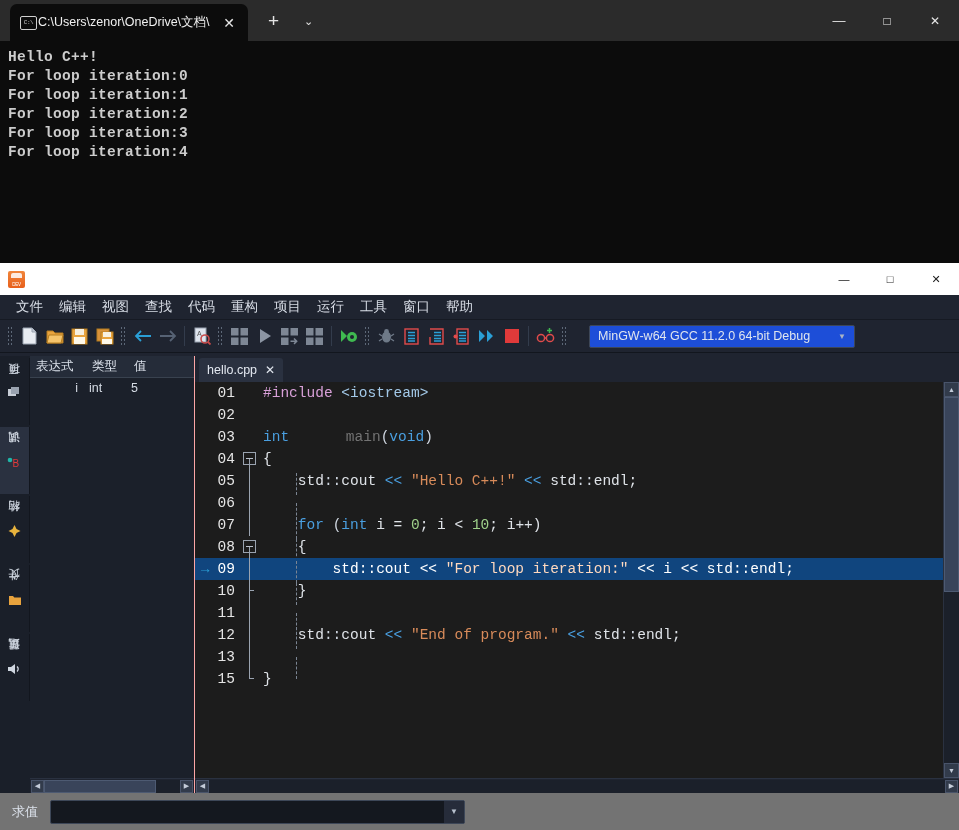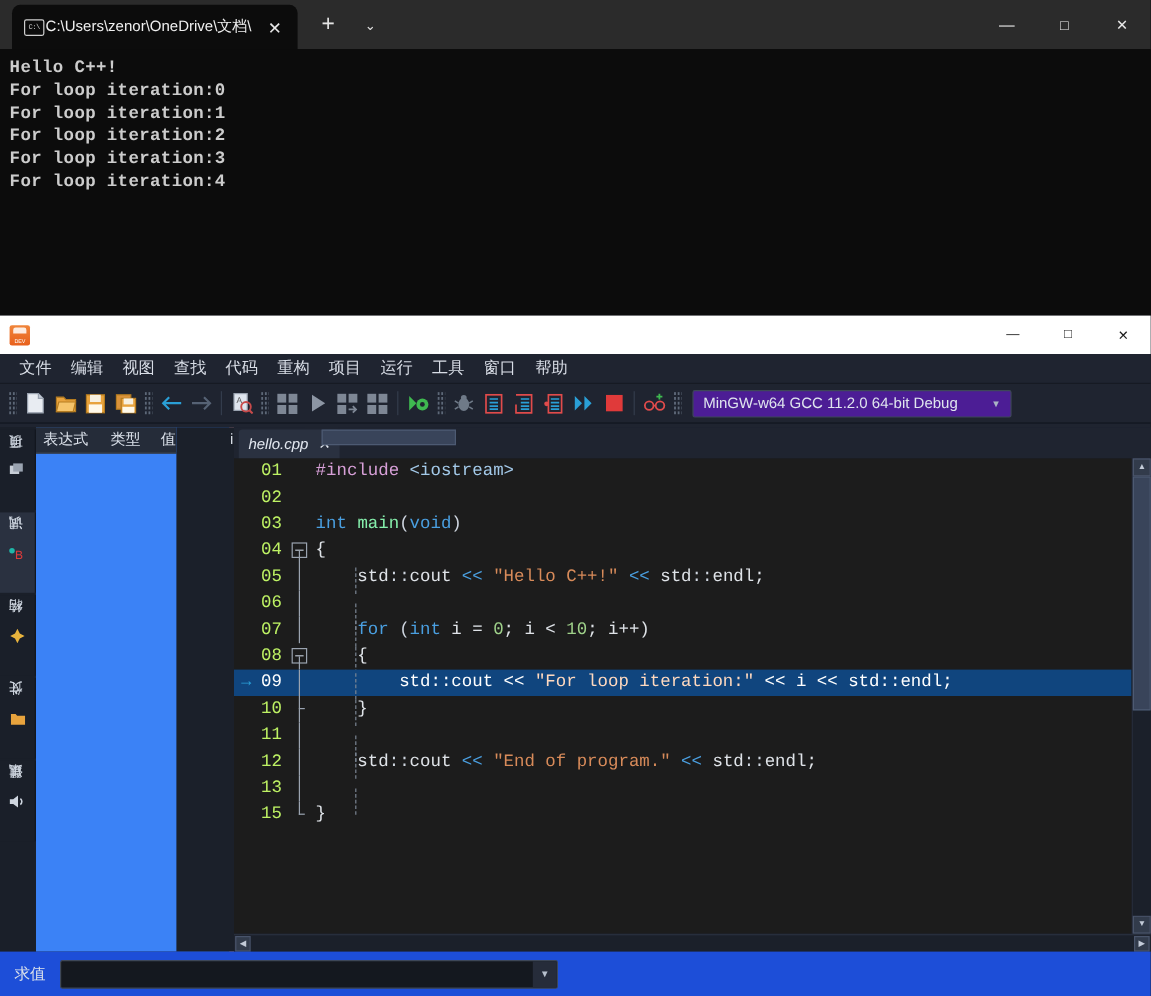--- a/index.html
+++ b/index.html
@@ -110,21 +110,21 @@
     background-size: 3px 4px;
   }
   .tb-btn {
     width: 23px; height: 23px; flex: 0 0 auto; margin: 0 1px;
     display: flex; align-items: center; justify-content: center;
     position: relative;
   }
   .tb-sep { width: 1px; height: 20px; background: #333c4c; margin: 0 4px; flex: 0 0 auto; }
   .ico { display: block; }
   .ide-combo {
-    margin-left: 6px; width: 266px; height: 23px; background: #4c1d95;
+    margin-left: 18px; width: 266px; height: 23px; background: #1d4ed8;
     border: 1px solid #3d4758; border-radius: 2px;
     display: flex; align-items: center; padding: 0 4px 0 8px;
   }
   .ide-combo-text { flex: 1 1 auto; color: #dfe5ee; font-size: 12.5px; white-space: nowrap; }
   .ide-combo-arrow { flex: 0 0 auto; color: #aab4c4; font-size: 8px; margin-right: 4px; }
 
   
   .ide-main {
     position: absolute; left: 0; top: 93px; width: 959px; height: 437px;
     display: flex;
@@ -138,22 +138,22 @@
     background: #1a1f29; border-right: 1px solid #12161e;
   }
   .vtab.active { background: #2a3140; }
   .vtab-label {
     writing-mode: vertical-rl; transform: rotate(180deg);
     font-size: 11.5px; color: #cfd6e0; letter-spacing: 0px; line-height: 1;
   }
   .vtab-ico { margin-top: 4px; font-size: 11px; line-height: 1; }
 
   .leftpanel {
-    width: 165px; flex: 0 0 auto; background: #3b82f6; display: flex; 
-    border-right: 4px solid #fca5a5;
+    width: 165px; flex: 0 0 auto; background: #eab308; display: flex; flex-direction: column;
+    border-right: 1px solid #fca5a5;
   }
   .watch-head {
     display: flex; height: 22px; align-items: center;
     background: #252c39; border-bottom: 1px solid #39424f;
   }
   .watch-col { color: #dbe1ea; font-size: 12.5px; padding-left: 6px; }
   .watch-col.c1 { width: 56px; }
   .watch-col.c2 { width: 42px; }
   .watch-col.c3 { flex: 1 1 auto; }
   .watch-rows { flex: 1 1 auto; background: #1b202a; }
@@ -168,39 +168,39 @@
   }
   .hs-arrow {
     width: 13px; height: 13px; background: #323b4b; border: 1px solid #49546a;
     display: flex; align-items: center; justify-content: center;
     color: #c3cbd8; font-size: 7px; flex: 0 0 auto;
   }
   .hs-track { flex: 1 1 auto; height: 13px; background: #1b202a; position: relative; }
   .hs-thumb { position: absolute; left: 0; top: 0; height: 13px; background: #39445a; border: 1px solid #4d5a72; }
 
   .editorwrap { flex: 1 1 auto; display: flex; flex-direction: column; min-width: 0; background: #1f2430; }
-  .edtabbar { height: 26px; background: #1f2430; display: flex; align-items: flex-end; padding-left: 4px; font-style: italic; }
+  .edtabbar { height: 26px; background: #1f2430; display: flex; align-items: flex-end; padding-left: 4px; }
   .edtab {
     height: 24px; background: #2a3140; border-radius: 3px 3px 0 0;
     display: flex; align-items: center; padding: 0 8px; margin-right: 2px;
   }
   .edtab-label { color: #e3e8f0; font-size: 12.5px; }
   .edtab-close { color: #e3e8f0; font-size: 12px; margin-left: 8px; }
 
   .editor-area { flex: 1 1 auto; position: relative; display: flex; min-height: 0; }
   .code-scroll { flex: 1 1 auto; position: relative; background: #1c1c1c; overflow: hidden; }
   .code-lines { position: absolute; left: 0; top: 0; right: 0; }
   .code-line {
     position: relative; height: 22px; display: flex; align-items: center;
     font-family: "Liberation Mono", monospace; font-size: 14.5px; white-space: pre;
   }
   .code-line.hl { background: #10457e; }
   .gutter {
     width: 46px; flex: 0 0 auto; text-align: right; padding-right: 6px;
-    color: #bef264; font-family: "Liberation Mono", monospace; font-size: 14.5px;
+    color: #e5e5e5; font-family: "Liberation Mono", monospace; font-size: 14.5px;
     position: relative;
   }
   .code-line.hl .gutter { color: #ffffff; }
   .arrow-mark {
     position: absolute; left: 6px; top: 50%; transform: translateY(-50%);
     color: #2a9fd6; font-size: 14px; line-height: 1;
   }
   .foldcol { width: 18px; flex: 0 0 auto; position: relative; height: 22px; }
   .fold-box {
     position: absolute; left: 2px; top: 4px; width: 13px; height: 13px;
@@ -214,21 +214,21 @@
   .fold-end {
     position: absolute; left: 8px; top: 0; width: 1px; height: 11px; background: #9aa3b0;
   }
   .fold-end::after { content: ""; position: absolute; left: 0; top: 10px; width: 5px; height: 1px; background: #9aa3b0; }
   .indentguide { position: absolute; top: 0; width: 0; height: 22px; border-left: 1px dashed #7b8593; }
   .codetext { position: relative; padding-left: 4px; }
 
   .tok-pre { color: #d8a0d8; margin-top: 20px; }
   .tok-inc { color: #a3c9e8; }
   .tok-kw  { color: #4a9fe0; }
-  .tok-fn  { color: #86efac; }
+  .tok-fn  { color: #737373; margin-left: 48px; }
   .tok-str { color: #d88b5a; }
   .tok-num { color: #9fd18a; }
   .tok-op  { color: #cfd6e0; }
   .tok-plain { color: #dfe3e8; }
   .code-line.hl .tok-pre,.code-line.hl .tok-inc,.code-line.hl .tok-kw,
   .code-line.hl .tok-fn,.code-line.hl .tok-id,.code-line.hl .tok-op,
   .code-line.hl .tok-num,.code-line.hl .tok-plain,.code-line.hl .tok-brace { color: #ffffff; }
   .code-line.hl .tok-str { color: #ffd9bf; }
 
   .vscroll {
@@ -239,21 +239,21 @@
     height: 15px; background: #323b4b; border: 1px solid #49546a;
     display: flex; align-items: center; justify-content: center; color: #c3cbd8; font-size: 7px;
     flex: 0 0 auto;
   }
   .vs-track { flex: 1 1 auto; background: #1b202a; position: relative; }
   .vs-thumb { position: absolute; left: 0; right: 0; background: #39445a; border: 1px solid #4d5a72; }
 
   
   .ide-bottom {
     position: absolute; left: 0; top: 530px; width: 959px; height: 37px;
-    background: #1d4ed8; display: flex; align-items: center;
+    background: #737373; display: flex; align-items: center;
   }
   .eval-label { margin-left: 12px; color: #dbe1ea; font-size: 13px; }
   .eval-combo {
     margin-left: 12px; width: 415px; height: 24px; background: #14181f;
     border: 1px solid #3d4758; border-radius: 2px; display: flex; align-items: center;
   }
   .eval-input { flex: 1 1 auto; height: 22px; }
   .eval-arrow {
     width: 20px; height: 22px; flex: 0 0 auto; display: flex; align-items: center;
     justify-content: center; color: #b7c0cd; font-size: 8px; background: #262c3a;

